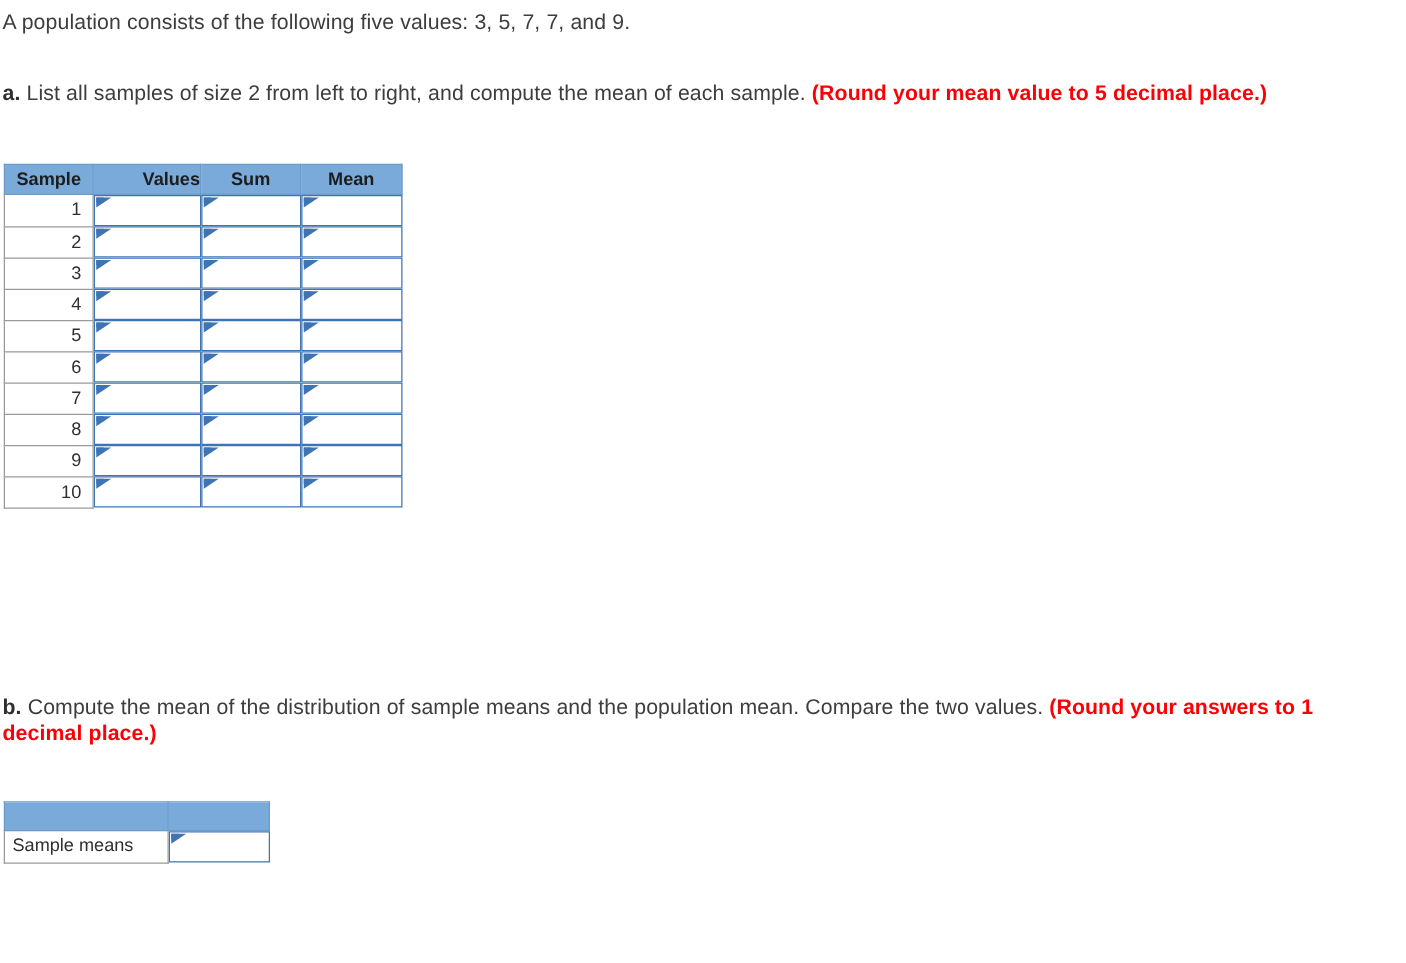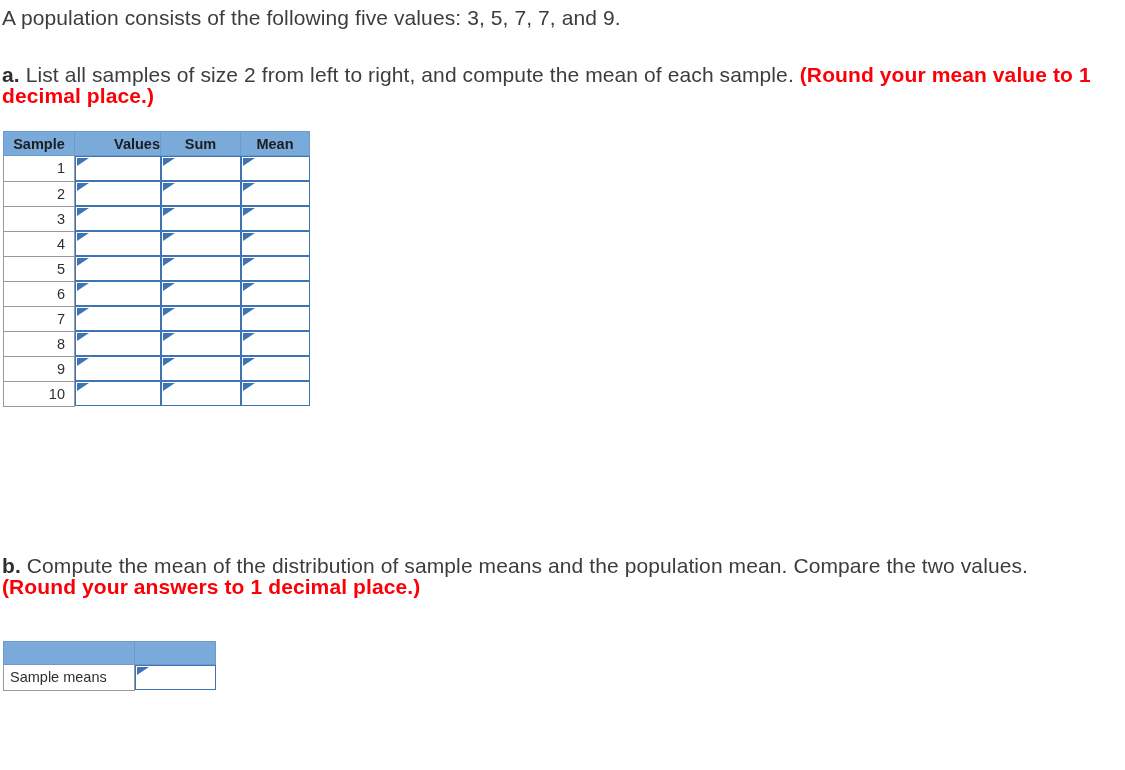--- a/index.html
+++ b/index.html
@@ -14,21 +14,21 @@
     font-family: "Liberation Sans", sans-serif;
     color: #3b3b3b;
     position: relative;
     overflow: hidden;
     -webkit-font-smoothing: antialiased;
   }
 
   
   .prompt {
     position: absolute;
-    font-size: 21px;
+    font-size: 17px;
     line-height: 21px;
     color: #3d3d3d;
     letter-spacing: 0.1px;
   }
   #intro-line  { left: 2px;  top: 7px;  }
   #part-a-line { left: 2px;  top: 64px; width: 1090px; }
   #part-b-line { left: 2px;  top: 555px; width: 1078px; }
 
   .part-label {
     font-weight: bold;
@@ -113,37 +113,37 @@
     border-top: 4px solid #3e74b4;
     border-bottom: 4px solid transparent;
     border-right: 6px solid transparent;
   }
 
   
   #table-a { left: 3px; top: 131px; }
   #table-a .c-sample { width: 71px; }
   #table-a .c-values { width: 86px; text-align: right; }
   #table-a .c-sum    { width: 80px; }
-  #table-a .c-mean   { width: 69px; }
+  #table-a .c-mean   { width: 81px; }
 
   
   #table-b { left: 3px; top: 641px; padding-left: 39px; }
   #table-b .c-label { width: 131px; }
   #table-b .c-val   { width: 81px; }
   #table-b .hdr-blank { height: 23px !important; }
 </style>
 </head>
 <body>
 
 <div class="prompt" id="intro-line">A population consists of the following five values: 3, 5, 7, 7, and 9.</div>
 
 <div class="prompt" id="part-a-line">
   <span class="part-label">a.</span>
   <span>List all samples of size 2 from left to right, and compute the mean of each sample.</span>
-  <span class="red-note">(Round your mean value to 1 decimal place.)</span>
+  <span class="red-note">(Round your mean value to 5 decimal place.)</span>
 </div>
 
 <table class="sheet" id="table-a">
   <thead>
     <tr>
       <th class="hdr c-sample">Sample</th>
       <th class="hdr c-values">Values</th>
       <th class="hdr c-sum">Sum</th>
       <th class="hdr c-mean">Mean</th>
     </tr>

